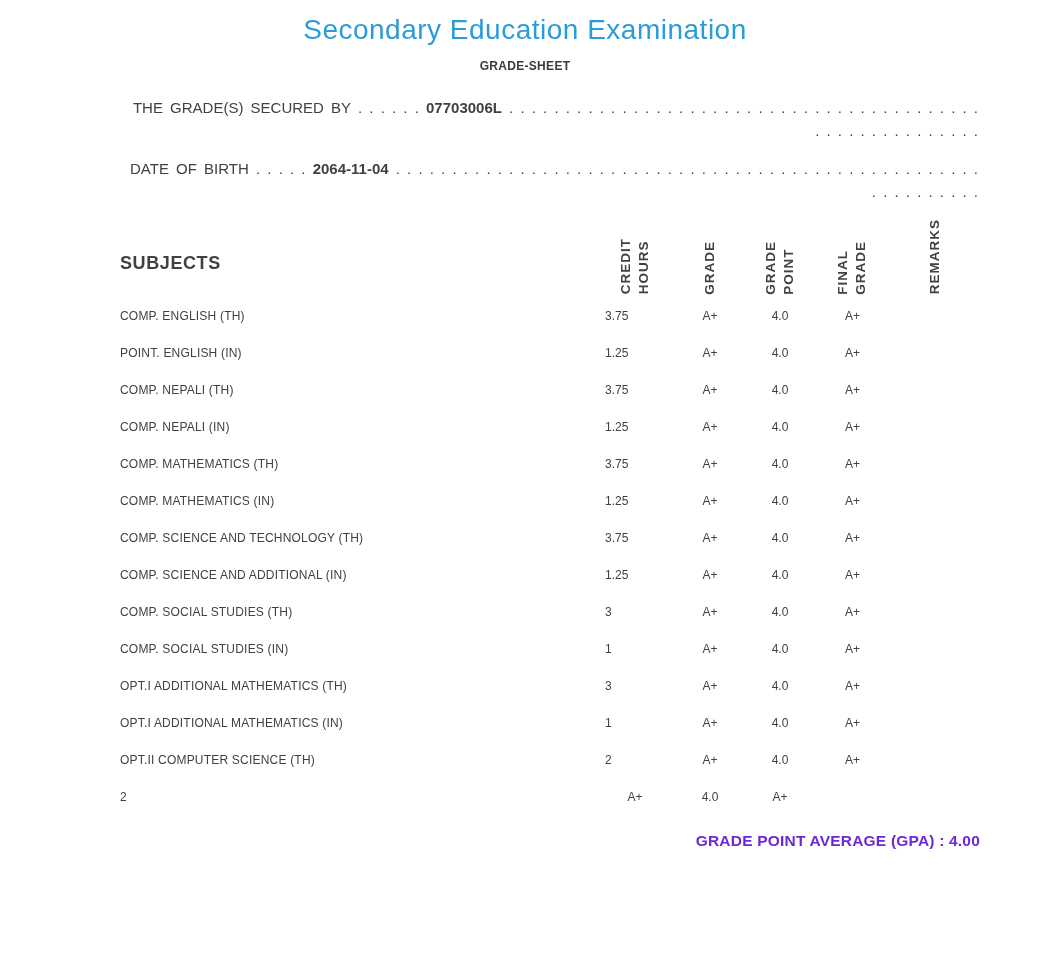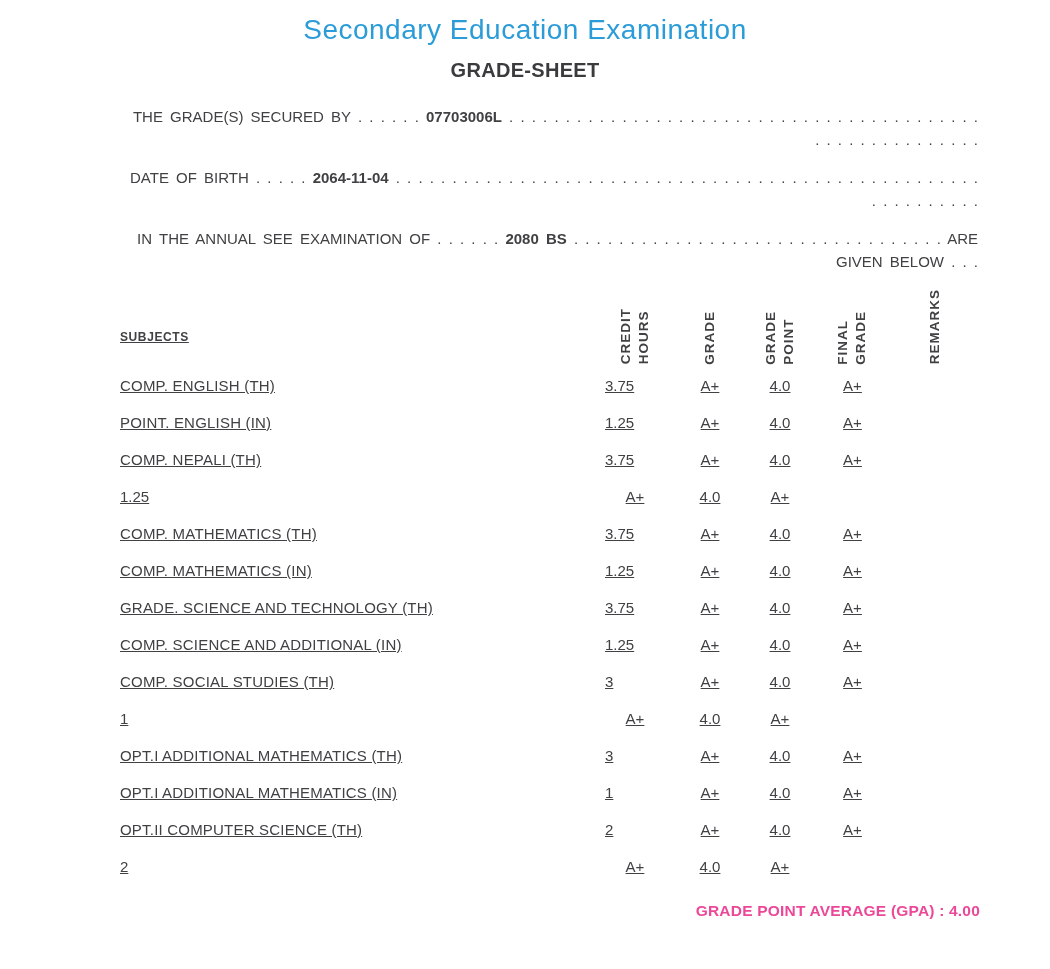--- a/index.html
+++ b/index.html
@@ -25,21 +25,21 @@
   .doc-title{
     text-align:center;
     color:var(--color-accent);
     font-size:28px;
     font-weight:400;
     letter-spacing:0.5px;
   }
   .doc-subtitle{
     text-align:center;
     font-weight:700;
-    font-size:20px;
+    font-size:12px;
     letter-spacing:0.3px;
     margin-top:13px;
     color:#3b3b3d;
   }
   .statements{
     margin-top:24px;
     padding-left:110px;
     padding-right:72px;
     font-size:15px;
     line-height:1.5;
@@ -67,76 +67,73 @@
   }
   .th{
     font-weight:700;
     font-size:13.5px;
     letter-spacing:0.6px;
   }
   .th.subj{
     align-self:end;
     padding-left:10px;
     padding-bottom:24px;
-    font-size:12px;
-    text-decoration:underline;
+    font-size:18px;
   }
   .vcell{
     display:flex;
     align-items:flex-end;
     justify-content:center;
     padding-bottom:4px;
   }
   .vtext{
     writing-mode:vertical-rl;
     transform:rotate(180deg);
     white-space:pre-line;
     line-height:1.35;
     letter-spacing:1px;
   }
   .trow{
     height:37px;
     align-items:center;
-    font-size:15px;
-    text-decoration:underline;
+    font-size:12px;
   }
   .td.subj{
     padding-left:10px;
     letter-spacing:0.2px;
   }
   .td.credit{
     padding-left:10px;
     text-align:left;
   }
   .td.center{
     text-align:center;
   }
   .gpa-line{
     margin-top:17px;
     margin-left:110px;
     width:870px;
     text-align:right;
     font-weight:700;
     font-size:15.5px;
     letter-spacing:0.2px;
-    color:#ec4899;
+    color:#6d28d9;
   }
 </style>
 </head>
 <body>
 
 <div class="page">
 
   <div class="doc-title">Secondary Education Examination</div>
   <div class="doc-subtitle">GRADE-SHEET</div>
 
   <div class="statements">
     <p class="statement"><span>THE GRADE(S) SECURED BY . . . . . . </span><span class="val">07703006L</span><span> . . . . . . . . . . . . . . . . . . . . . . . . . . . . . . . . . . . . . . . . . . . . . . . . . . . . . . . . .</span></p>
     <p class="statement"><span>DATE OF BIRTH . . . . . </span><span class="val">2064-11-04</span><span> . . . . . . . . . . . . . . . . . . . . . . . . . . . . . . . . . . . . . . . . . . . . . . . . . . . . . . . . . . . . . .</span></p>
-    <p class="statement"><span>IN THE ANNUAL SEE EXAMINATION OF . . . . . . </span><span class="val">2080 BS</span><span> . . . . . . . . . . . . . . . . . . . . . . . . . . . . . . . . . ARE GIVEN BELOW . . .</span></p>
   </div>
 
   <div class="grade-table">
     <div class="thead">
       <div class="th subj">SUBJECTS</div>
       <div class="th vcell">
           <span class="vtext">CREDIT
 HOURS</span>
         </div>
       <div class="th vcell">
@@ -173,20 +170,21 @@
     </div>
     <div class="trow">
       <div class="td subj">COMP. NEPALI (TH)</div>
       <div class="td credit">3.75</div>
       <div class="td center">A+</div>
       <div class="td center">4.0</div>
       <div class="td center">A+</div>
       <div class="td center"></div>
     </div>
     <div class="trow">
+      <div class="td subj">COMP. NEPALI (IN)</div>
       <div class="td credit">1.25</div>
       <div class="td center">A+</div>
       <div class="td center">4.0</div>
       <div class="td center">A+</div>
       <div class="td center"></div>
     </div>
     <div class="trow">
       <div class="td subj">COMP. MATHEMATICS (TH)</div>
       <div class="td credit">3.75</div>
       <div class="td center">A+</div>
@@ -196,21 +194,21 @@
     </div>
     <div class="trow">
       <div class="td subj">COMP. MATHEMATICS (IN)</div>
       <div class="td credit">1.25</div>
       <div class="td center">A+</div>
       <div class="td center">4.0</div>
       <div class="td center">A+</div>
       <div class="td center"></div>
     </div>
     <div class="trow">
-      <div class="td subj">GRADE. SCIENCE AND TECHNOLOGY (TH)</div>
+      <div class="td subj">COMP. SCIENCE AND TECHNOLOGY (TH)</div>
       <div class="td credit">3.75</div>
       <div class="td center">A+</div>
       <div class="td center">4.0</div>
       <div class="td center">A+</div>
       <div class="td center"></div>
     </div>
     <div class="trow">
       <div class="td subj">COMP. SCIENCE AND ADDITIONAL (IN)</div>
       <div class="td credit">1.25</div>
       <div class="td center">A+</div>
@@ -220,20 +218,21 @@
     </div>
     <div class="trow">
       <div class="td subj">COMP. SOCIAL STUDIES (TH)</div>
       <div class="td credit">3</div>
       <div class="td center">A+</div>
       <div class="td center">4.0</div>
       <div class="td center">A+</div>
       <div class="td center"></div>
     </div>
     <div class="trow">
+      <div class="td subj">COMP. SOCIAL STUDIES (IN)</div>
       <div class="td credit">1</div>
       <div class="td center">A+</div>
       <div class="td center">4.0</div>
       <div class="td center">A+</div>
       <div class="td center"></div>
     </div>
     <div class="trow">
       <div class="td subj">OPT.I ADDITIONAL MATHEMATICS (TH)</div>
       <div class="td credit">3</div>
       <div class="td center">A+</div>

